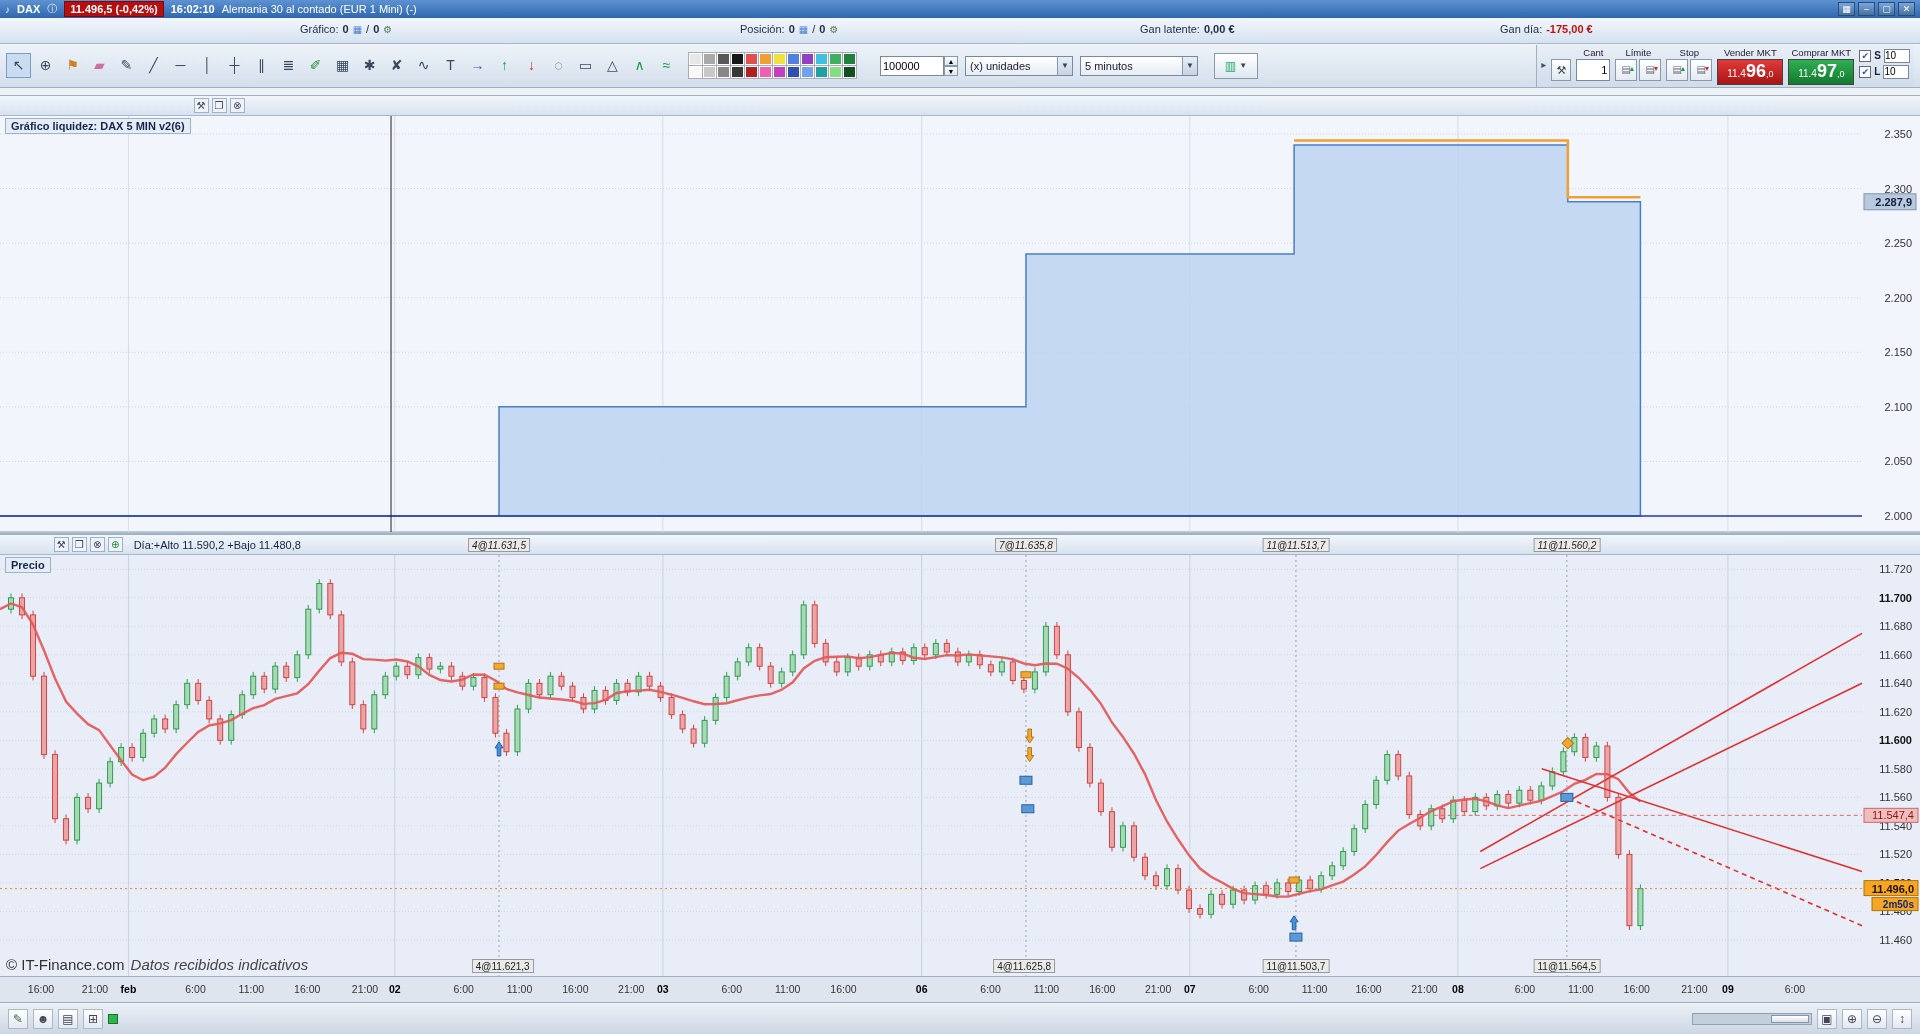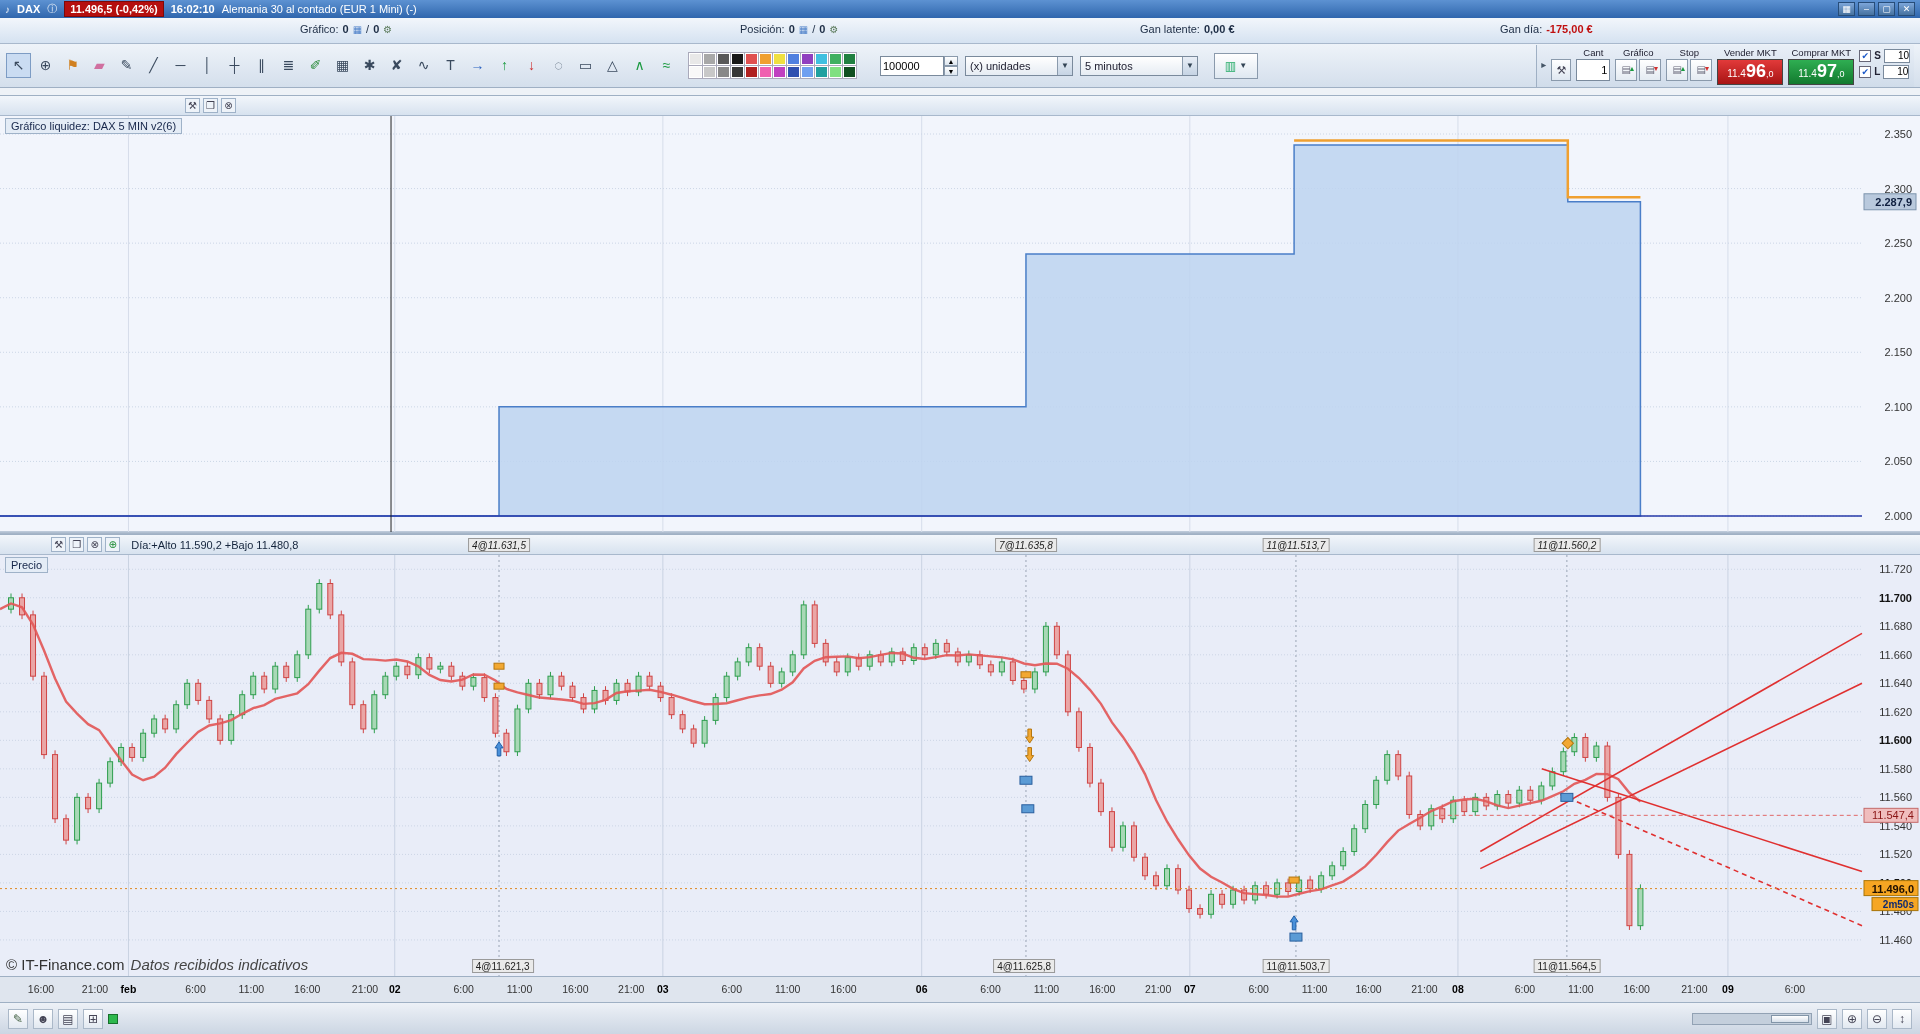--- a/index.html
+++ b/index.html
@@ -50,31 +50,31 @@
   .obtn .up { position:absolute; right:1px; bottom:1px; font-size:7px; color:#1a9a40; }
   .obtn .dn { position:absolute; right:1px; bottom:1px; font-size:7px; color:#d03030; }
   .mktbtn { width:66px; height:26px; border:1px solid #444; color:#fff; display:flex; align-items:baseline; justify-content:center; cursor:pointer; padding-top:3px; }
   .mktbtn .pre { font-size:10px; } .mktbtn .big { font-size:18px; font-weight:bold; line-height:17px;text-align:right; } .mktbtn .sup { font-size:9px; vertical-align:super; }
   .sell { background:linear-gradient(#e23a3a,#a81414); }
   .buy  { background:linear-gradient(#2fae52,#127a2e); }
   .sl-block { display:flex; flex-direction:column; gap:2px; margin-top:2px; }
   .sl-row { display:flex; align-items:center; gap:3px; }
   .chk { width:12px; height:12px; background:#fff; border:1px solid #667; font-size:9px; line-height:11px; text-align:center; color:#1a58c8; cursor:pointer; }
   .sl-letter { font-size:10px; font-weight:bold; color:#223; }
-  .sl-input { width:26px; height:14px; font-size:10px; text-align:right; border:1px solid #7a8a9c; }
+  .sl-input { width:26px; height:14px; font-size:10px; text-align:left; border:1px solid #7a8a9c; }
 
   .chartgap { height:7px; background:#eef2f7; flex:0 0 auto; }
 
   
   .panel { position:relative; background:#f2f5fc; border-top:1px solid #9fb0c4; flex:0 0 auto; }
   .liq-panel { height:436px; }
   .price-panel { height:442px; background:#e9edf8; }
   .splitter { height:3px; background:linear-gradient(#c2cedd,#9fb0c4); flex:0 0 auto; }
   .panel-header { height:20px; background:linear-gradient(#f2f6fb,#d7e2ef); border-bottom:1px solid #a8b8cc; display:flex; align-items:center; gap:3px; padding:0 5px; font-size:11px; color:#16264a; position:relative; z-index:4; }
-  .panel-title { font-weight:normal; background:#e4ecf6; border:1px solid #9fb2c8; padding:0 5px; height:16px; line-height:14px; white-space:nowrap;margin-top:40px; }
+  .panel-title { font-weight:bold; background:#e4ecf6; border:1px solid #9fb2c8; padding:0 5px; height:16px; line-height:14px; white-space:nowrap;margin-top:40px; }
   .ph-icon { width:15px; height:15px; font-size:10px; line-height:13px; text-align:center; border:1px solid #9fb2c8; background:#eef3f9; color:#445; cursor:pointer; }
   .ph-icon.green { color:#1a8a30; }
   .day-info { margin-left:8px; color:#14243c; white-space:nowrap; }
   .panel svg { display:block; }
 
   .annot { position:absolute; transform:translateX(-50%); background:#eaeaea; border:1px solid #9a9a9a; font-size:10px; padding:0 3px; height:14px; line-height:13px; color:#222; white-space:nowrap; z-index:6; cursor:pointer; }
   .annot.top { top:3px;font-style:italic; }
   .annot.bottom { bottom:3px; }
   .copyright { position:absolute; left:6px; bottom:3px; font-size:15px; color:#333; z-index:6; white-space:nowrap; }
   .copyright .it { font-style:italic; margin-left:6px; color:#444; }
@@ -214,21 +214,21 @@
     </div>
 
     <div class="trade-cluster">
       <span class="expander">▸</span>
       <span class="wrench-btn">⚒</span>
       <div class="tcol">
         <span class="thdr">Cant</span>
         <input class="cant-input" value="1" style="">
       </div>
       <div class="tcol">
-        <span class="thdr">Gráfico</span>
+        <span class="thdr">Límite</span>
         <div class="pairbtns">
           <span class="obtn">▤<span class="up">▲</span></span>
           <span class="obtn">▤<span class="dn">▼</span></span>
         </div>
       </div>
       <div class="tcol">
         <span class="thdr">Stop</span>
         <div class="pairbtns">
           <span class="obtn">▤<span class="up">▲</span></span>
           <span class="obtn">▤<span class="dn">▼</span></span>

